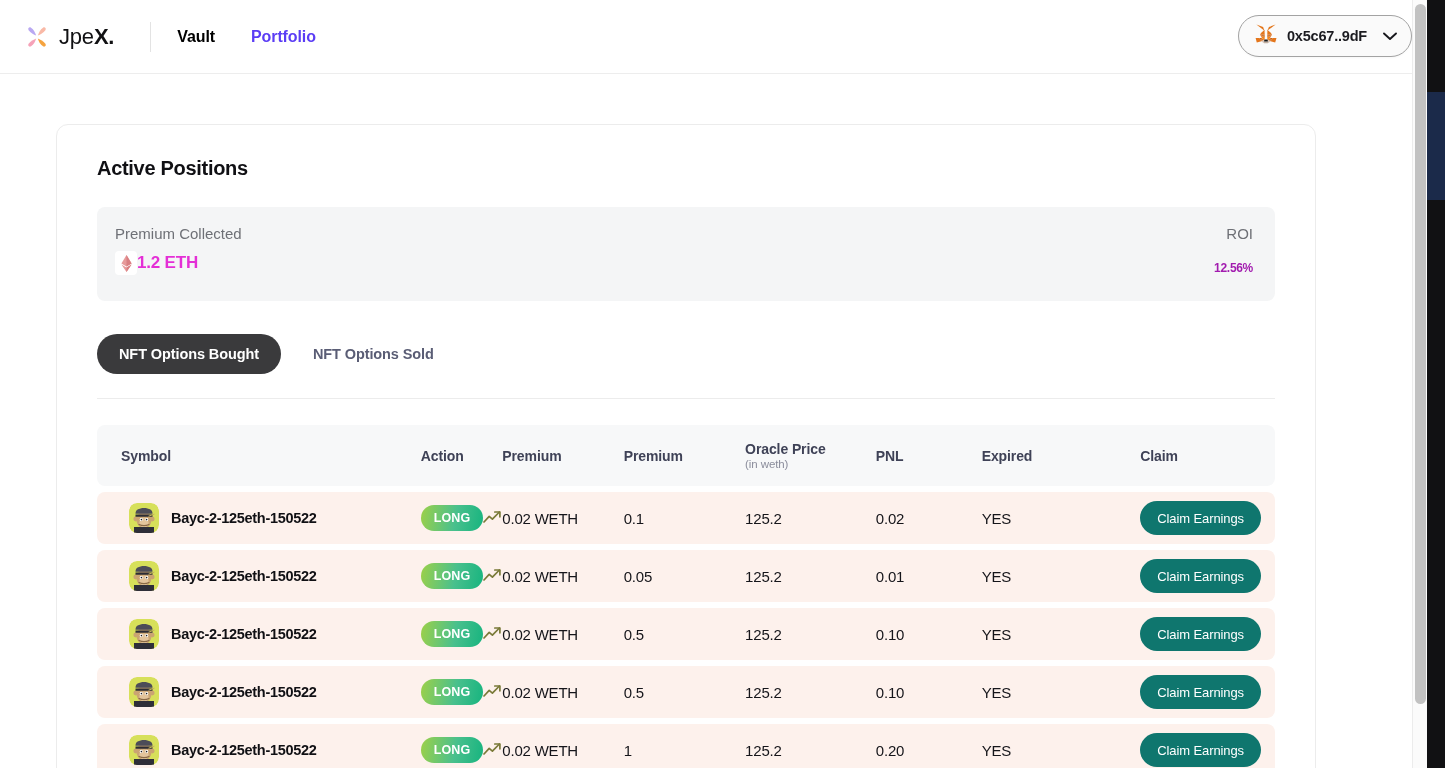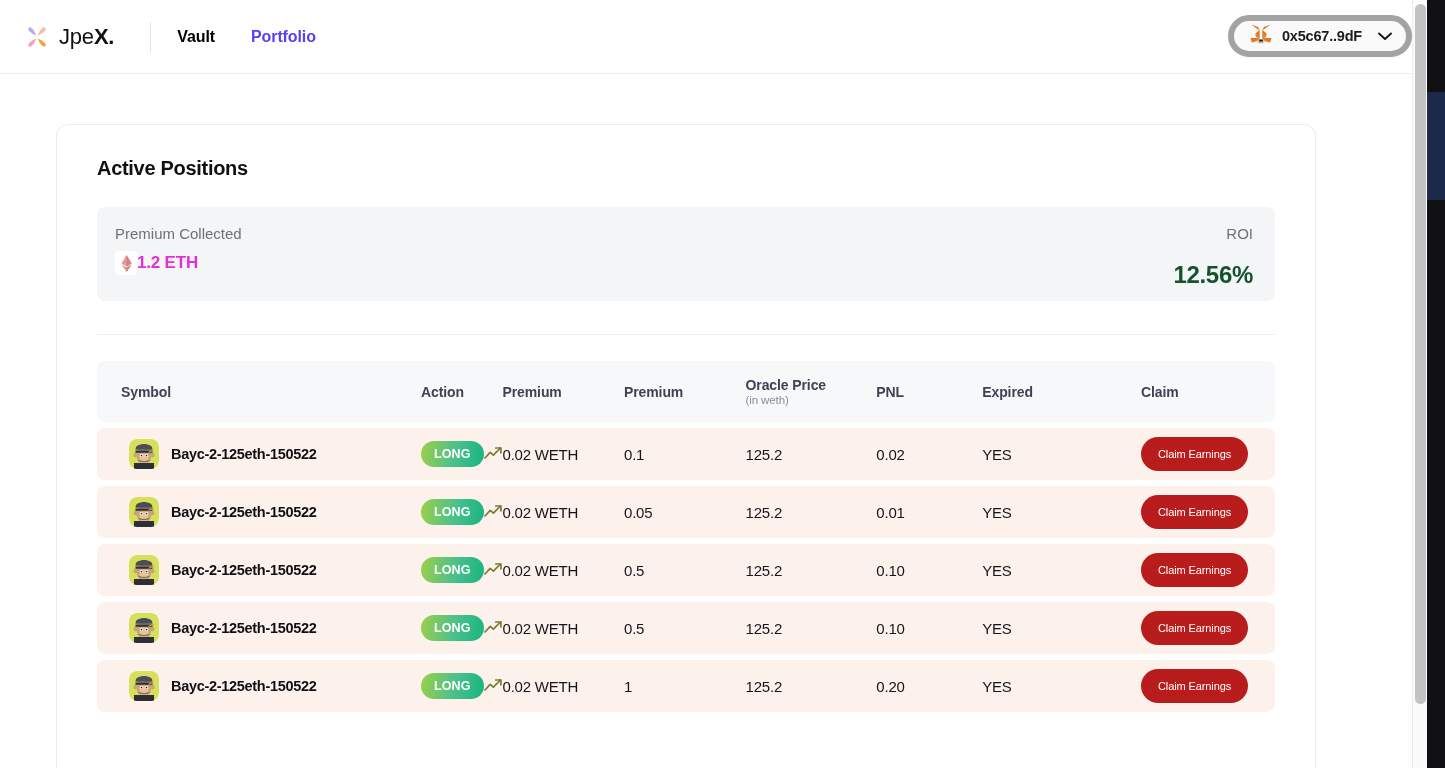--- a/index.html
+++ b/index.html
@@ -57,21 +57,21 @@
   .nav { display: flex; align-items: center; gap: 36px; }
   .nav-item {
     font-size: 16px; font-weight: 600; color: #000000;
     cursor: pointer; letter-spacing: -0.1px;
   }
   .nav-item.active { color: #5b3df5; }
 
   .wallet {
     position: absolute; right: 26px; top: 15px;
     height: 42px; min-width: 170px;
-    background: #fafafa; border: 6px solid #a3a3a3; border-radius: 24px;
+    background: #fafafa; border: 1px solid #a3a3a3; border-radius: 24px;
     display: flex; align-items: center; gap: 10px;
     padding: 0 14px 0 16px; cursor: pointer;
     box-shadow: 0 1px 2px rgba(0,0,0,0.03);
   }
   .wallet-addr {
     font-size: 14.5px; font-weight: 700; color: #1b1b20; letter-spacing: -0.2px;
   }
   .chev { margin-left: 6px; display:block; }
 
   
@@ -99,21 +99,21 @@
   .eth-badge {
     width: 22px; height: 24px; background: #ffffff; border-radius: 4px;
     display: flex; align-items: center; justify-content: center;
   }
   .sum-value {
     font-size: 17px; font-weight: 800; color: #e42fd6; letter-spacing: -0.2px;
   }
   .sum-right { text-align: right; }
   .sum-right .sum-label { margin-bottom: 19px; }
   .roi-value {
-    font-size: 24px; font-weight: 800; color: #14532d; letter-spacing: -0.3px;
+    font-size: 12px; font-weight: 800; color: #a21caf; letter-spacing: -0.3px;
   }
 
   
   .tabs { display: flex; align-items: center; gap: 10px; margin-bottom: 24px; }
   .tab {
     font-size: 14.5px; font-weight: 600; color: #5a5d75;
     padding: 12px 22px; border-radius: 22px; cursor: pointer;
     letter-spacing: -0.1px;
   }
   .tab.active { background: #3a3a3c; color: #ffffff; font-weight: 700; }
@@ -148,22 +148,22 @@
   .badge-long {
     display: inline-flex; align-items: center; justify-content: center;
     height: 26px; padding: 0 13px; border-radius: 14px;
     background: linear-gradient(100deg, #9dd048 0%, #49c08d 55%, #17b47f 100%);
     color: #ffffff; font-size: 12.5px; font-weight: 700; letter-spacing: 0.1px;
   }
 
   .claim-btn {
     display: inline-flex; align-items: center; justify-content: center;
     height: 34px; padding: 0 17px; border-radius: 18px;
-    background: #b91c1c; color: #ffffff; border: none; cursor: pointer;
-    font-size: 11px; font-weight: 500; letter-spacing: -0.1px;
+    background: #0f766e; color: #ffffff; border: none; cursor: pointer;
+    font-size: 13px; font-weight: 500; letter-spacing: -0.1px;
     font-family: "Liberation Sans", sans-serif;
   }
 
   
   .c-symbol { width: 345px; }
   .c-action { width: 78px; }
   .c-premium{ width: 128px; }
   .c-qty    { width: 128px; }
   .c-oracle { width: 140px; }
   .c-pnl    { width: 114px; }
@@ -254,20 +254,24 @@
             </span>
             <span class="sum-value">1.2 ETH</span>
           </div>
         </div>
         <div class="sum-right">
           <div class="sum-label">ROI</div>
           <div class="roi-value">12.56%</div>
         </div>
       </div>
 
+      <div class="tabs">
+        <div class="tab active">NFT Options Bought</div>
+        <div class="tab">NFT Options Sold</div>
+      </div>
       <div class="tabs-rule"></div>
 
       <table>
         <thead>
           <tr>
             <th class="c-symbol">Symbol</th>
             <th class="c-action">Action</th>
             <th class="c-premium">Premium</th>
             <th class="c-qty">Premium</th>
             <th class="c-oracle">

